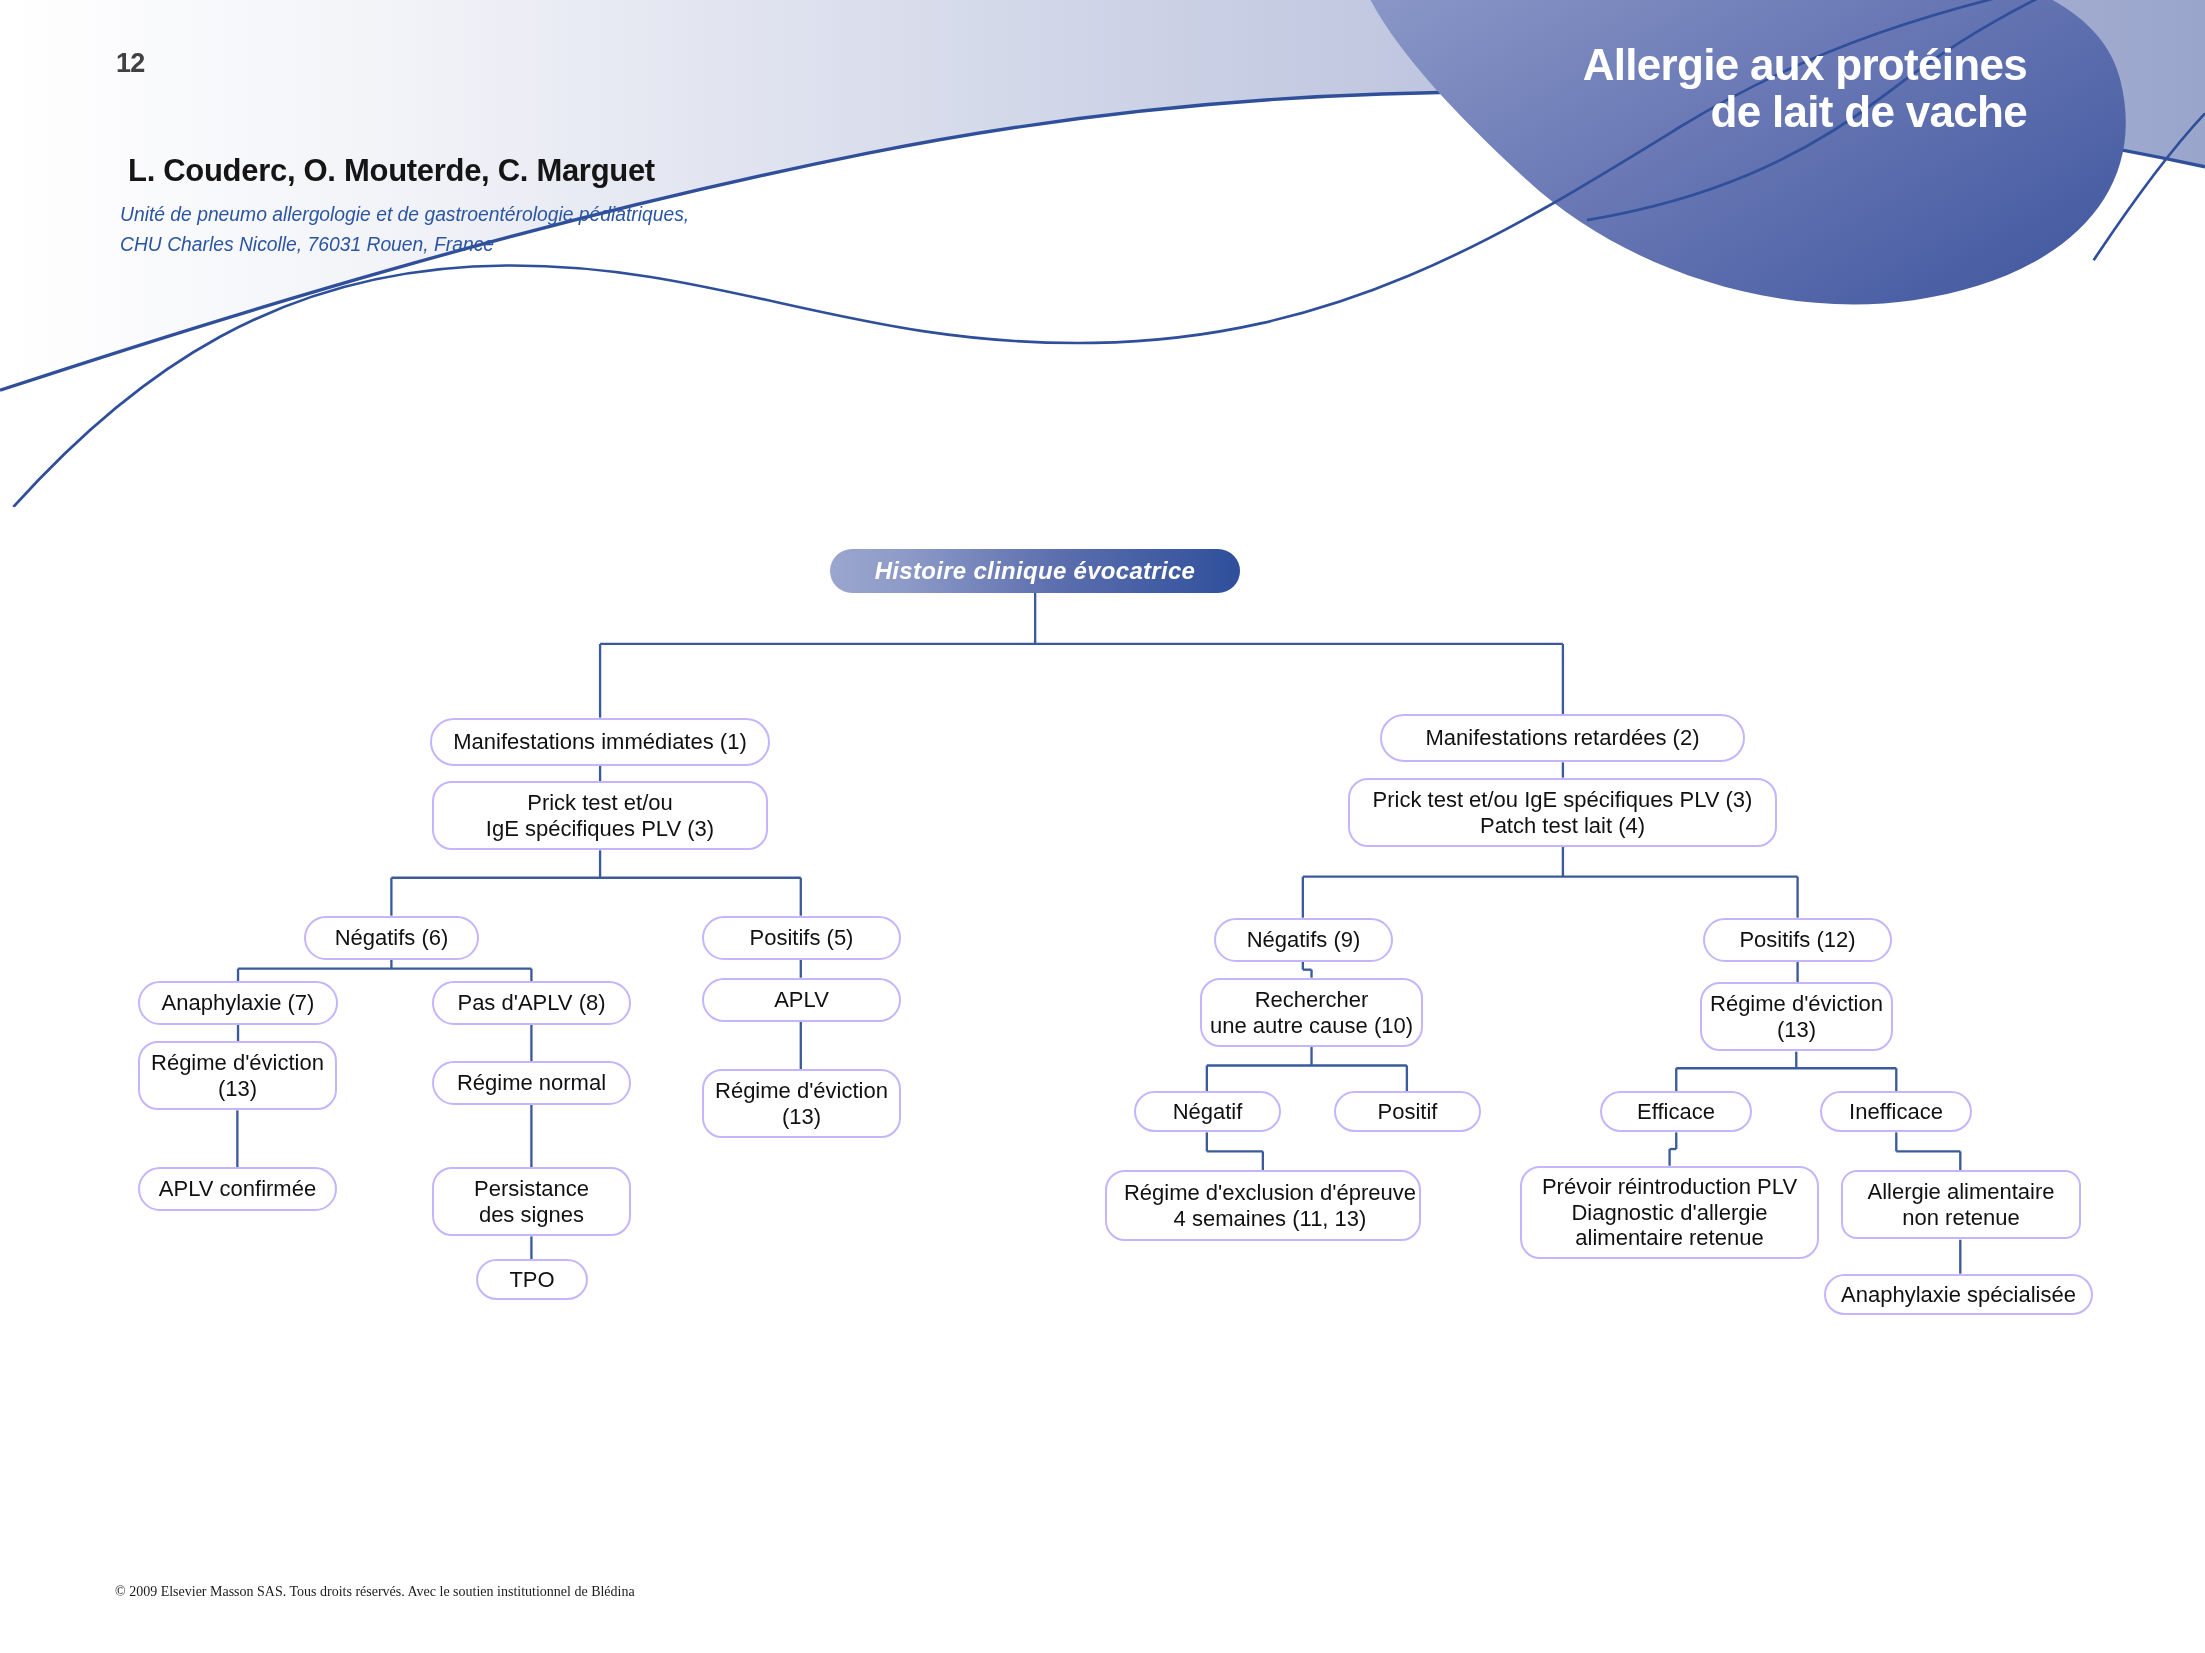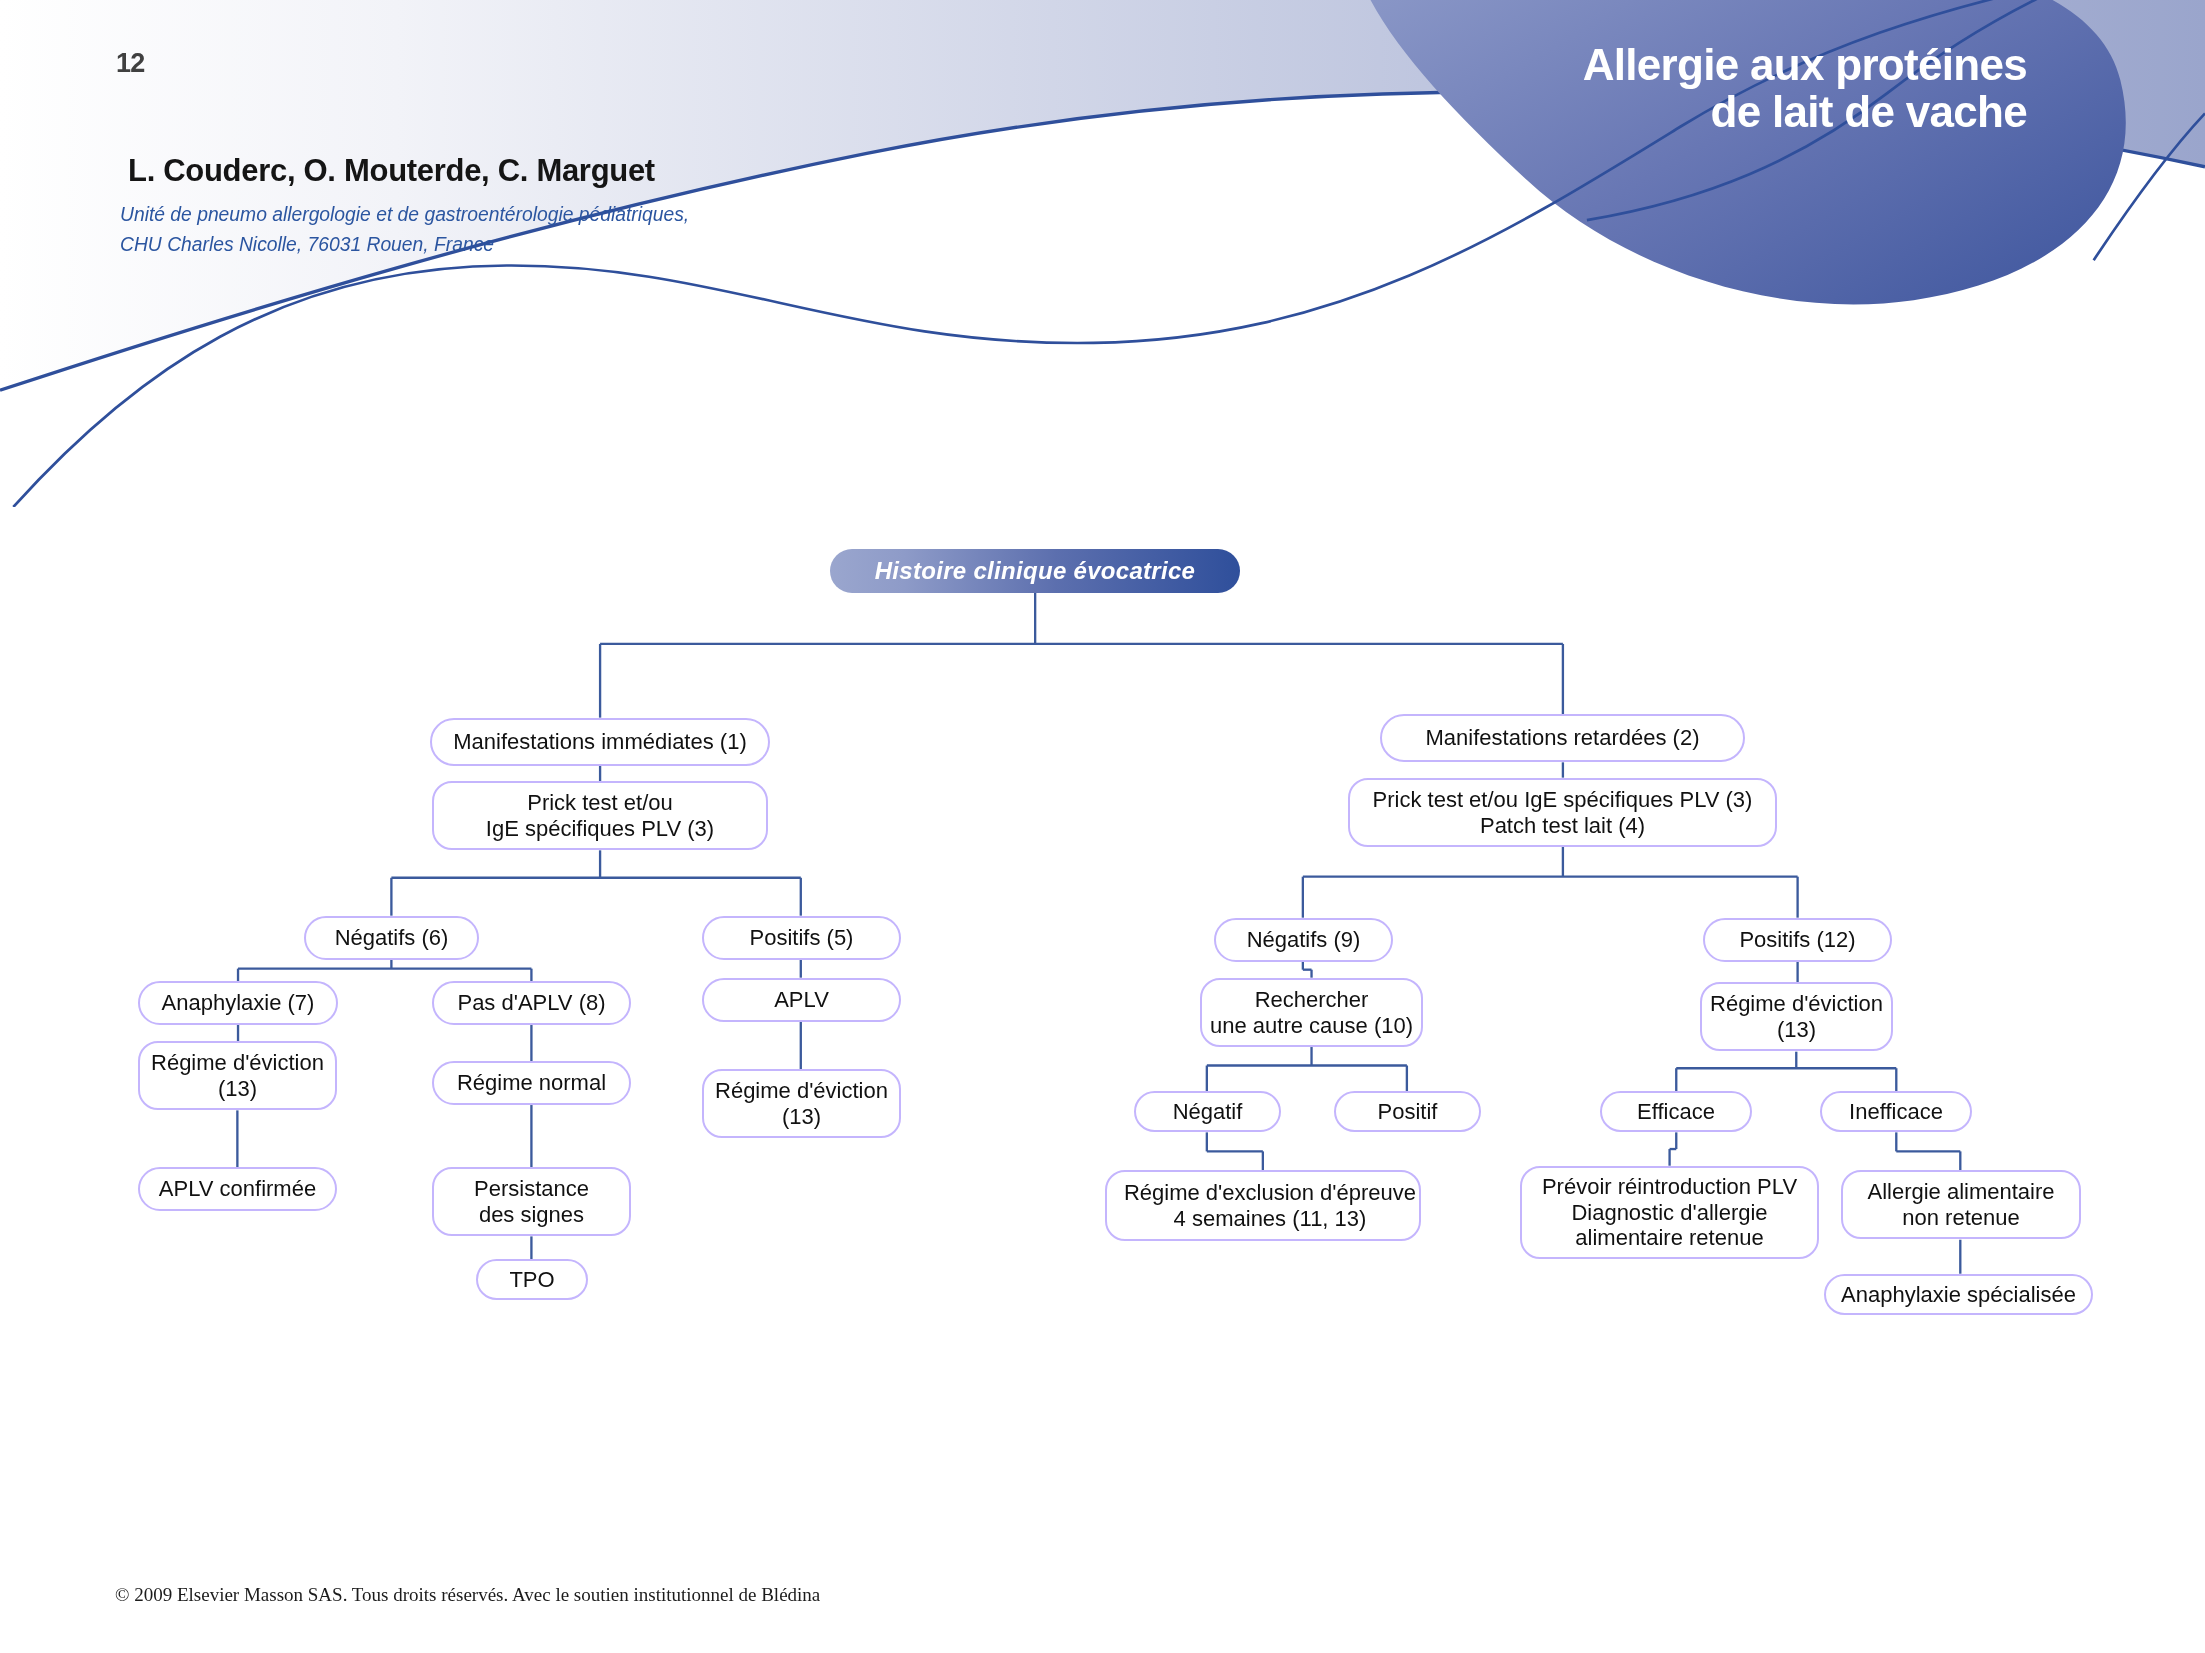--- a/index.html
+++ b/index.html
@@ -31,21 +31,21 @@
        text-align:center;color:#111;font-size:22px;line-height:1.18;z-index:3;}
   .nodebox.pill{border-radius:666px;}
   .nodebox.soft{border-radius:20px;}
   #root-node{position:absolute;box-sizing:border-box;border-radius:666px;z-index:4;
        background:linear-gradient(to right,#9aa6ce 0%,#8e9bc8 18%,#5c6fae 55%,#2f4f9b 100%);
        display:flex;align-items:center;justify-content:center;
        color:#fff;font-size:24px;font-weight:bold;font-style:italic;letter-spacing:0.3px;}
 
   
   #footer{position:absolute;left:115px;top:1584px;font-family:"Liberation Serif",serif;
-       font-size:19px;color:#1c1c1c;}
+       font-size:14px;color:#1c1c1c;}
 </style>
 </head>
 <body>
 
 <svg id="header-art" viewBox="0 0 3307 760" preserveAspectRatio="none">
   <defs>
     <linearGradient id="bandGrad" x1="0" y1="0" x2="1" y2="0">
       <stop offset="0" stop-color="#ffffff"></stop>
       <stop offset="0.18" stop-color="#f2f3f8"></stop>
       <stop offset="0.55" stop-color="#c9cfe4"></stop>
@@ -217,21 +217,21 @@
       </div>
       <div class="nodebox pill" style="left: 1820px; top: 1059px; width: 152px; height: 41px;">
         <span>Inefficace</span>
       </div>
       <div class="nodebox soft" style="left: 1105px; top: 1138px; width: 316px; height: 71px; padding-left: 14px;">
         <span>Régime d'exclusion d'épreuve<br>4 semaines  (11, 13)</span>
       </div>
       <div class="nodebox soft" style="left: 1520px; top: 1134px; width: 299px; height: 93px;">
         <span>Prévoir réintroduction PLV<br>Diagnostic d'allergie<br>alimentaire retenue</span>
       </div>
-      <div class="nodebox soft" style="left: 1841px; top: 1138px; width: 240px; height: 69px;">
+      <div class="nodebox soft" style="left: 1841px; top: 1138px; width: 240px; height: 69px; border-radius: 16px;">
         <span>Allergie alimentaire<br>non retenue</span>
       </div>
       <div class="nodebox pill" style="left: 1824px; top: 1242px; width: 269px; height: 41px;">
         <span>Anaphylaxie spécialisée</span>
       </div>
     </div>
 </div>
 
 <div id="footer">© 2009 Elsevier Masson SAS. Tous droits réservés. Avec le soutien institutionnel de Blédina</div>
 

